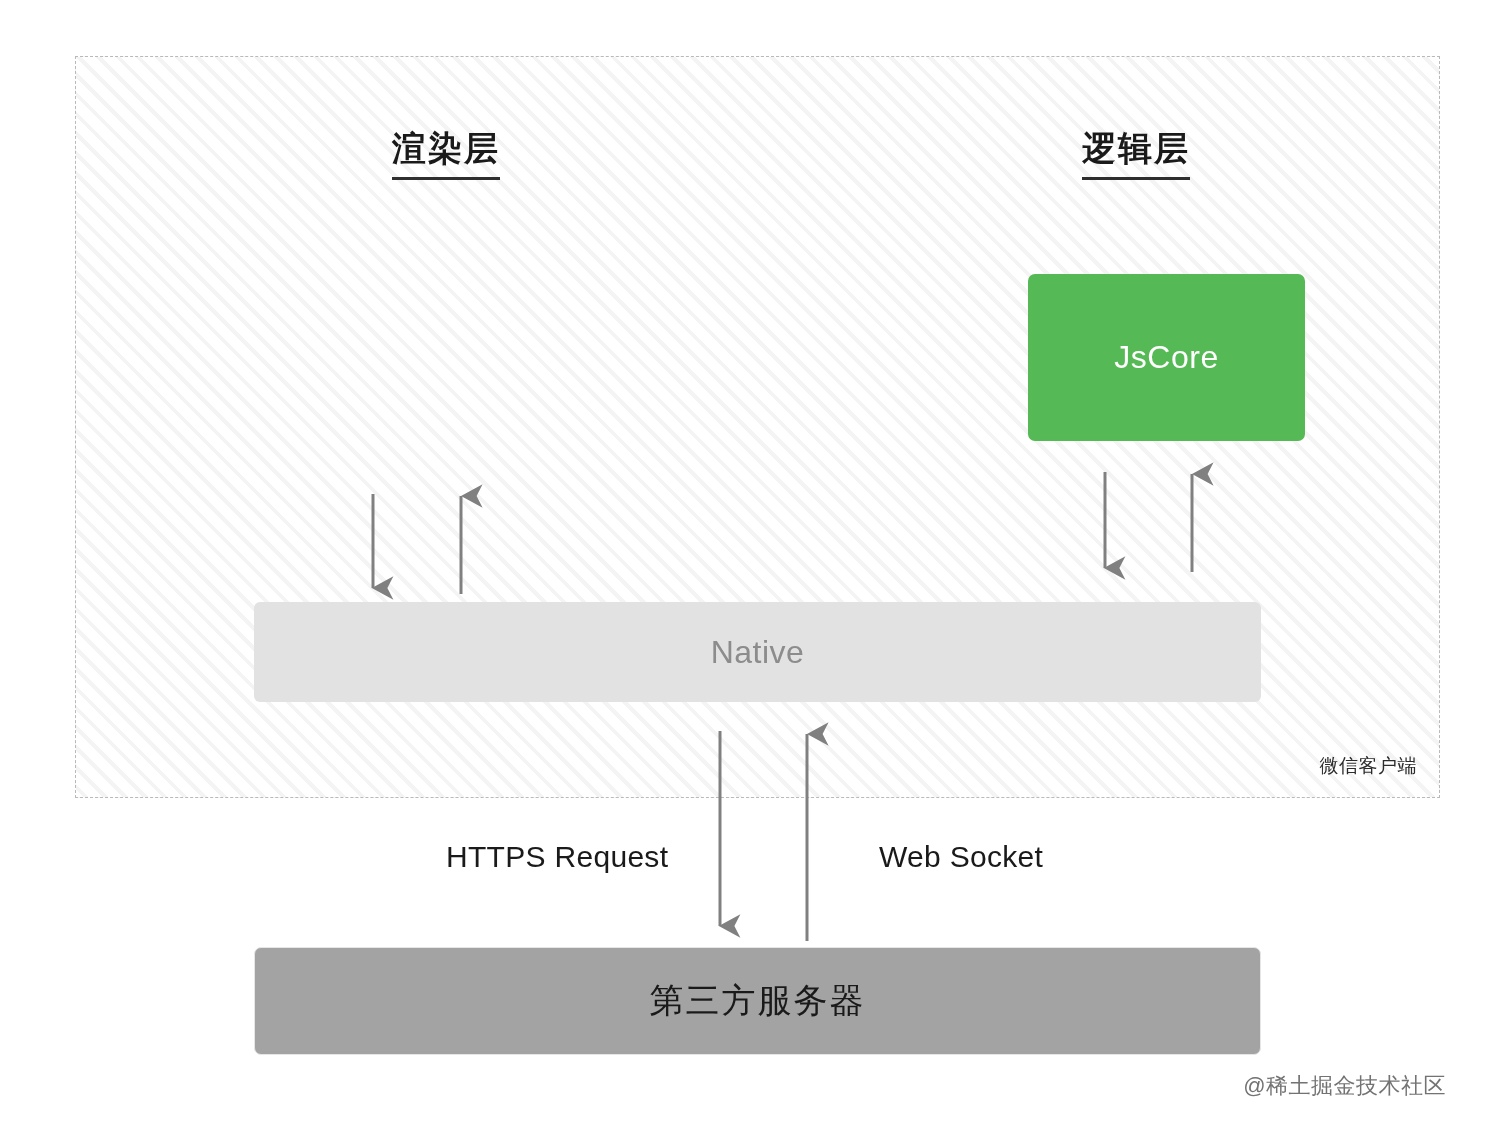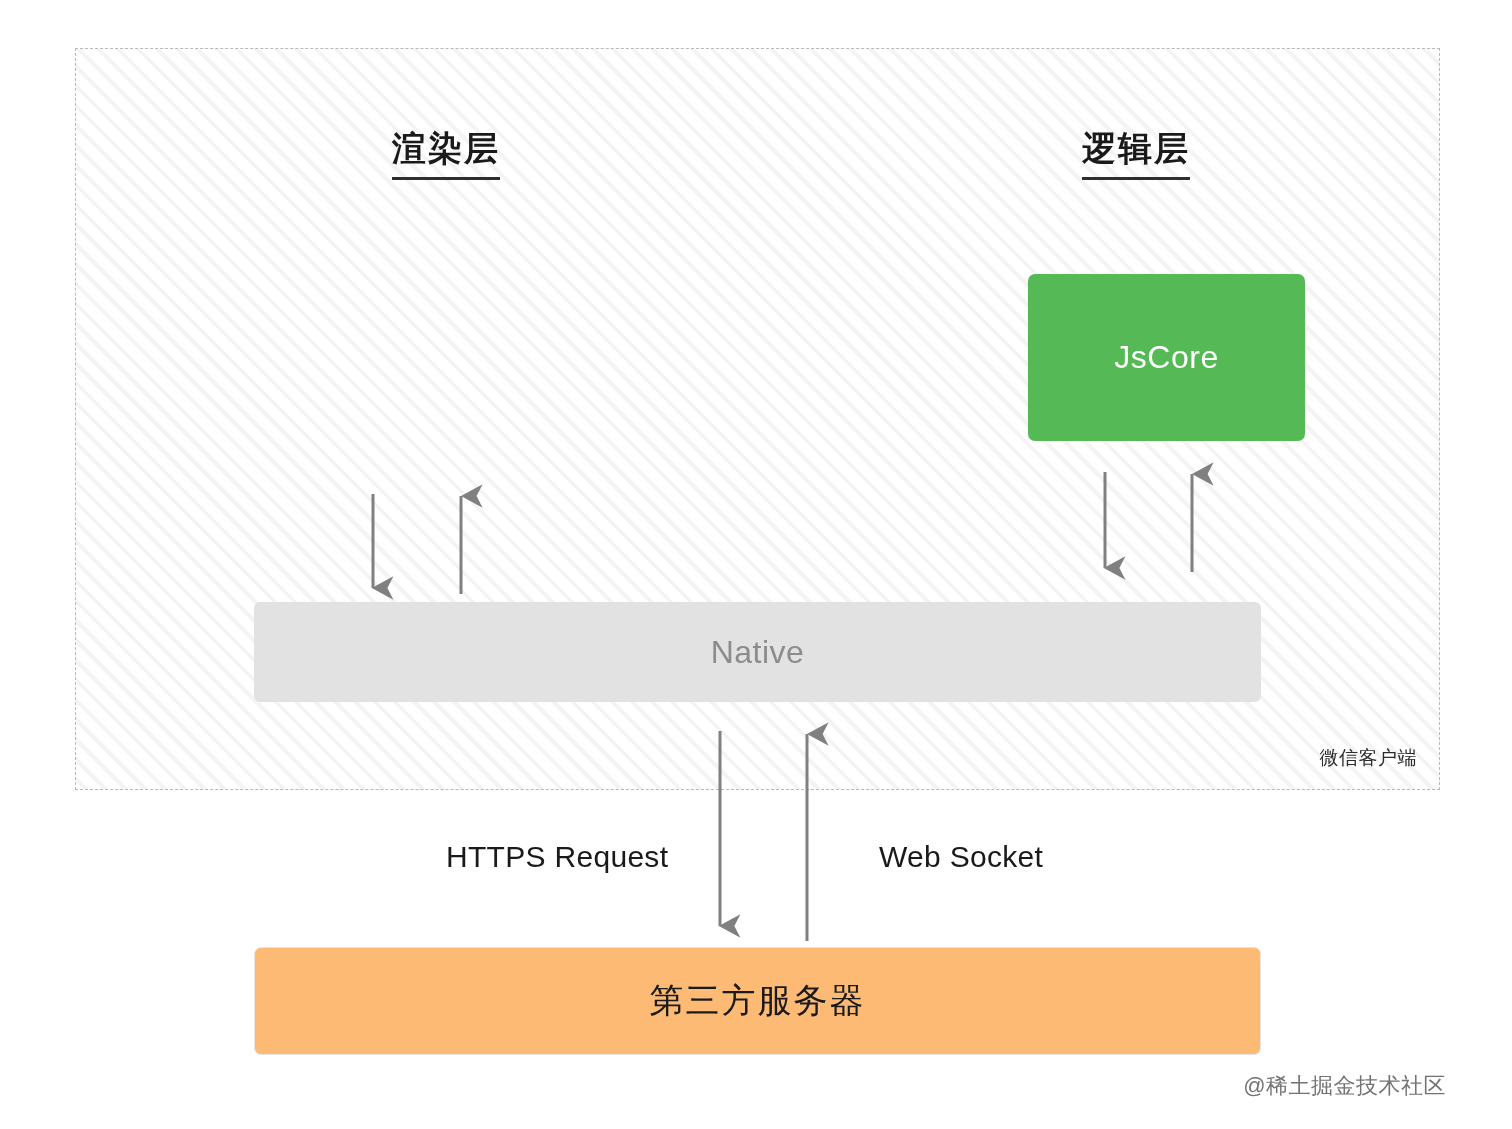--- a/index.html
+++ b/index.html
@@ -18,21 +18,21 @@
     position: relative;
     width: 1512px;
     height: 1129px;
     background: #ffffff;
   }
 
   
   .client-container {
     position: absolute;
     left: 75px;
-    top: 48px;
+    top: 56px;
     width: 1365px;
     height: 742px;
     box-sizing: border-box;
     border: 1.5px dashed #b9b9b9;
     background-color: #ffffff;
     background-image: repeating-linear-gradient(
       45deg,
       rgba(0,0,0,0.000) 0px,
       rgba(0,0,0,0.000) 5px,
       rgba(0,0,0,0.045) 5px,
@@ -152,21 +152,21 @@
     letter-spacing: 0.5px;
   }
 
   
   .server-box {
     position: absolute;
     left: 254px;
     top: 947px;
     width: 1007px;
     height: 108px;
-    background: #fdba74;
+    background: #a3a3a3;
     border: 1px solid #e6e6e6;
     border-radius: 7px;
     box-sizing: border-box;
     display: flex;
     align-items: center;
     justify-content: center;
   }
   .server-label {
     font-size: 34px;
     color: #1a1a1a;

